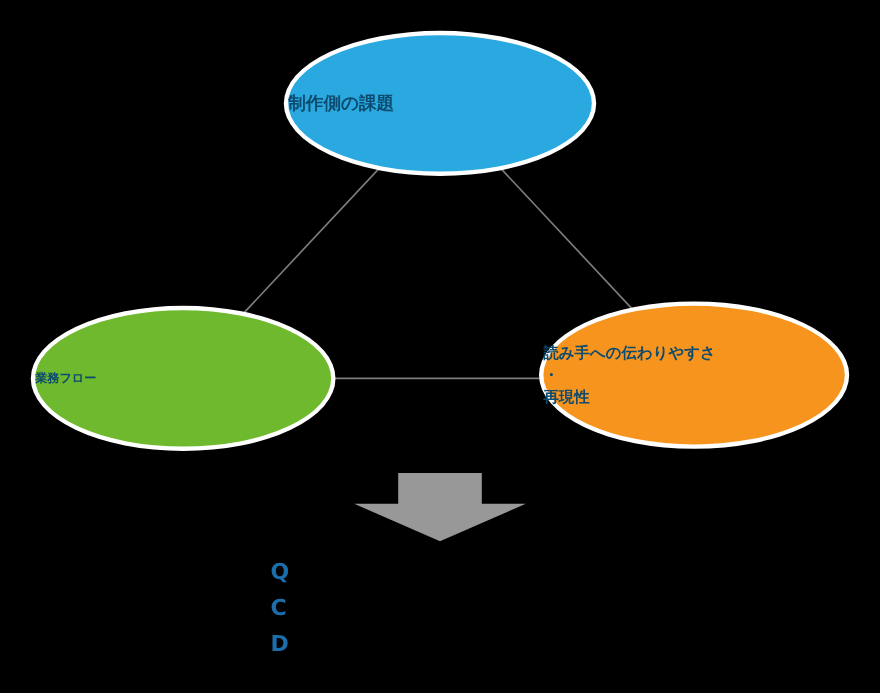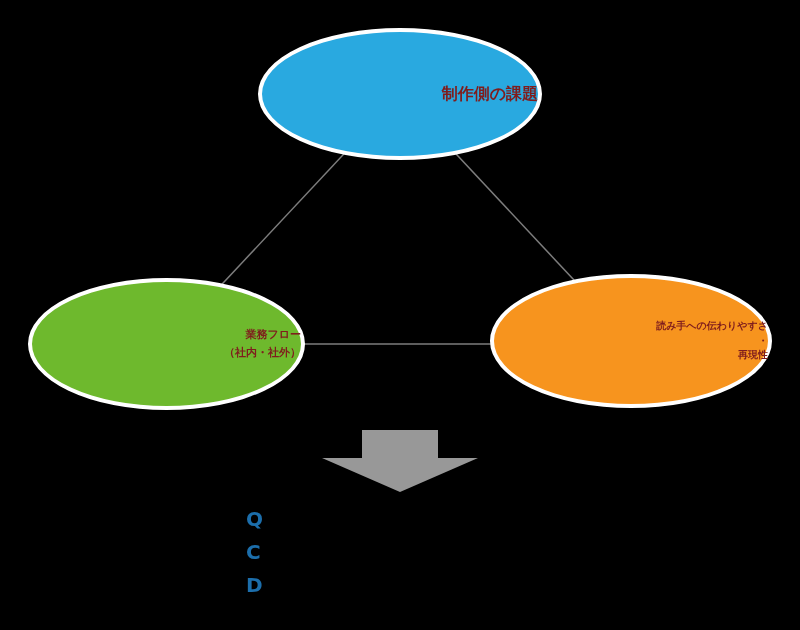--- a/index.html
+++ b/index.html
@@ -33,24 +33,24 @@
   }
   .arrow-shape {
     fill: var(--arrow, #999);
   }
   .node {
     position: absolute;
     border: 4px solid #ffffff;
     border-radius: 50%;
     display: flex;
     flex-direction: column;
-    align-items: flex-end;
+    align-items: flex-start;
     justify-content: center;
     text-align: center;
-    color: #7f1d1d;
+    color: #0c4a6e;
     font-weight: bold;
     box-sizing: border-box;
   }
   .node-top {
     left: 258px; top: 28px;
     width: 284px; height: 132px;
     background: var(--top, #29a9e0);
     font-size: 16px;
     line-height: 1.5;
   }
@@ -58,21 +58,21 @@
     left: 28px; top: 278px;
     width: 277px; height: 132px;
     background: var(--left, #6eb92d);
     font-size: 11px;
     line-height: 1.6;
   }
   .node-right {
     left: 490px; top: 274px;
     width: 282px; height: 134px;
     background: var(--right, #f7941e);
-    font-size: 10px;
+    font-size: 14px;
     line-height: 1.45;
   }
   .qcd {
     position: absolute;
     left: 246px; top: 503px;
     color: var(--qcd_text, #1c6eab);
     font-weight: bold;
     font-size: 20px;
   }
   .qcd div {
@@ -91,21 +91,20 @@
     <line class="connector" x1="166" y1="344" x2="631" y2="344"></line>
     <polygon class="arrow-shape" points="362,430 438,430 438,458 478,458 400,492 322,458 362,458"></polygon>
   </svg>
 
   <div class="node node-top">
     <span>制作側の課題</span>
   </div>
 
   <div class="node node-left">
     <span>業務フロー</span>
-    <span>（社内・社外）</span>
   </div>
 
   <div class="node node-right">
     <span>読み手への伝わりやすさ</span>
     <span>・</span>
     <span>再現性</span>
   </div>
 
   <div class="qcd">
     <div>Q</div>

